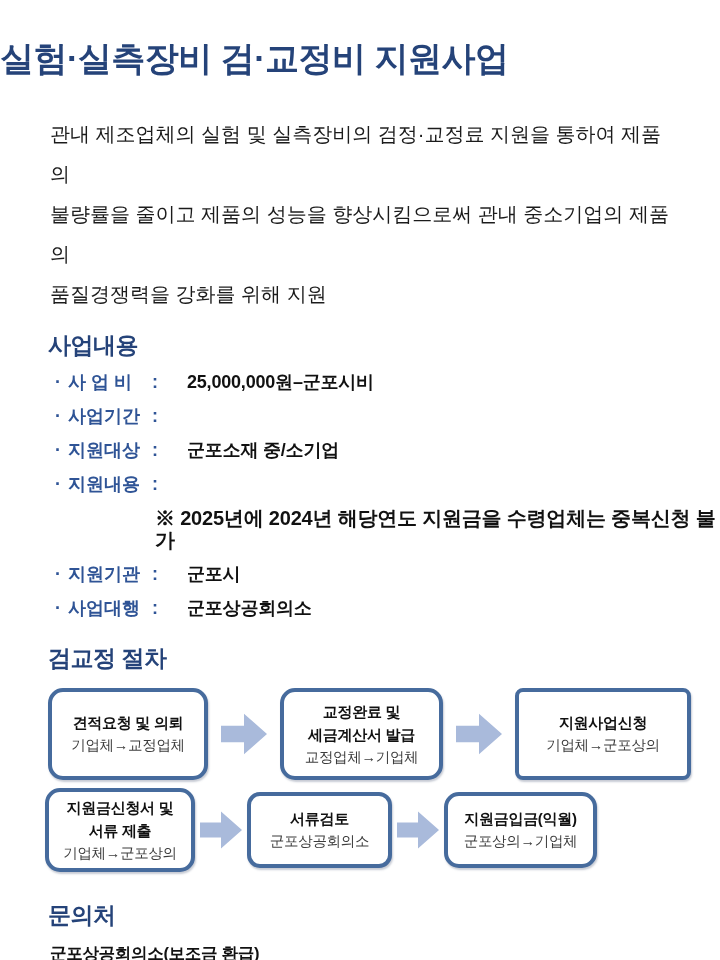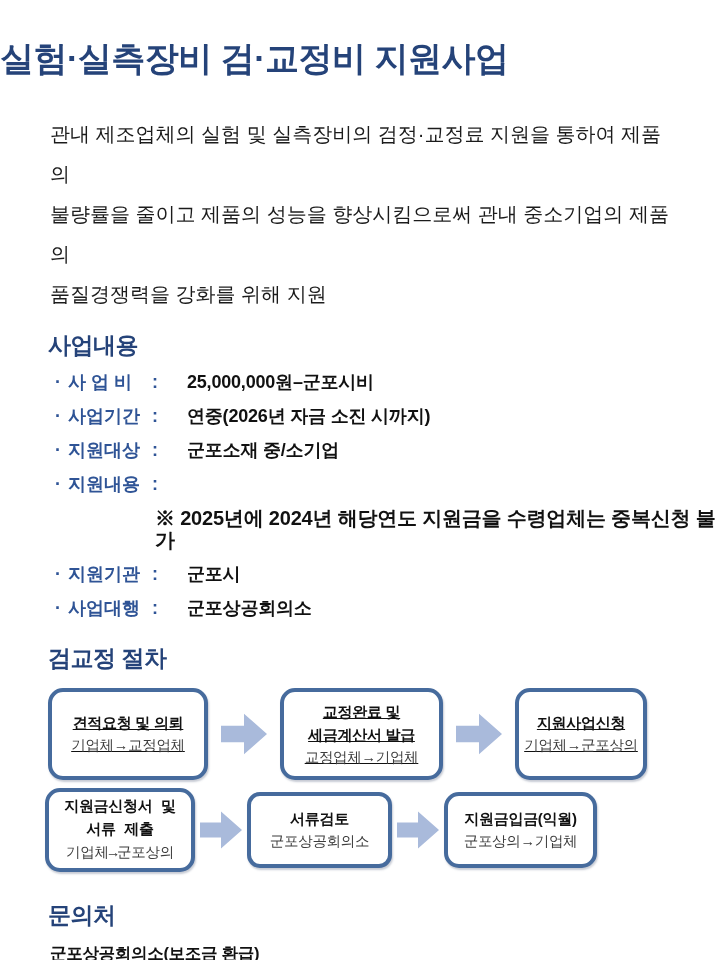--- a/index.html
+++ b/index.html
@@ -74,21 +74,21 @@
     line-height: 22px;
     letter-spacing: -0.2px;
   }
 
   
   .flow-row {
     display: flex;
     align-items: center;
     margin-left: 48px;
   }
-  .flow-row-1 { margin-top: 14px; text-decoration: underline; }
+  .flow-row-1 { margin-top: 14px; }
   .flow-row-2 { margin-top: 8px; margin-left: 45px; }
 
   .flow-box {
     box-sizing: border-box;
     border: 4px solid #466b9d;
     border-radius: 15px;
     background: #ffffff;
     box-shadow: 1px 2px 2px rgba(130,140,160,0.45);
     display: flex;
     flex-direction: column;
@@ -107,22 +107,22 @@
   .flow-box-sub {
     font-size: 14.5px;
     font-weight: 400;
     color: #3c3c3c;
     line-height: 23px;
     letter-spacing: -0.3px;
   }
 
   .r1-b1 { width: 160px; height: 92px; }
   .r1-b2 { width: 163px; height: 92px; }
-  .r1-b3 { width: 132px; height: 92px; }
-  .r2-b1 { width: 150px; height: 84px; font-family: Liberation Mono, monospace; }
+  .r1-b3 { width: 176px; height: 92px; border-radius: 8px; }
+  .r2-b1 { width: 150px; height: 84px; }
   .r2-b2 { width: 145px; height: 76px; border-radius: 13px; }
   .r2-b3 { width: 153px; height: 76px; }
 
   .flow-arrow {
     width: 46px;
     height: 48px;
     background: #a9badb;
     clip-path: polygon(0 33%, 50% 33%, 50% 8%, 100% 50%, 50% 92%, 50% 67%, 0 67%);
     flex: none;
   }
@@ -165,21 +165,20 @@
       <span class="biz-bullet">·</span>
       <span class="biz-label">사 업 비</span>
       <span class="biz-colon">:</span>
       <span class="biz-value">25,000,000원–군포시비</span>
     </div>
 
     <div class="biz-item">
       <span class="biz-bullet">·</span>
       <span class="biz-label">사업기간</span>
       <span class="biz-colon">:</span>
-      <span class="biz-value">연중(2026년 자금 소진 시까지)</span>
     </div>
 
     <div class="biz-item">
       <span class="biz-bullet">·</span>
       <span class="biz-label">지원대상</span>
       <span class="biz-colon">:</span>
       <span class="biz-value">군포소재  중/소기업</span>
     </div>
 
     <div class="biz-item">

